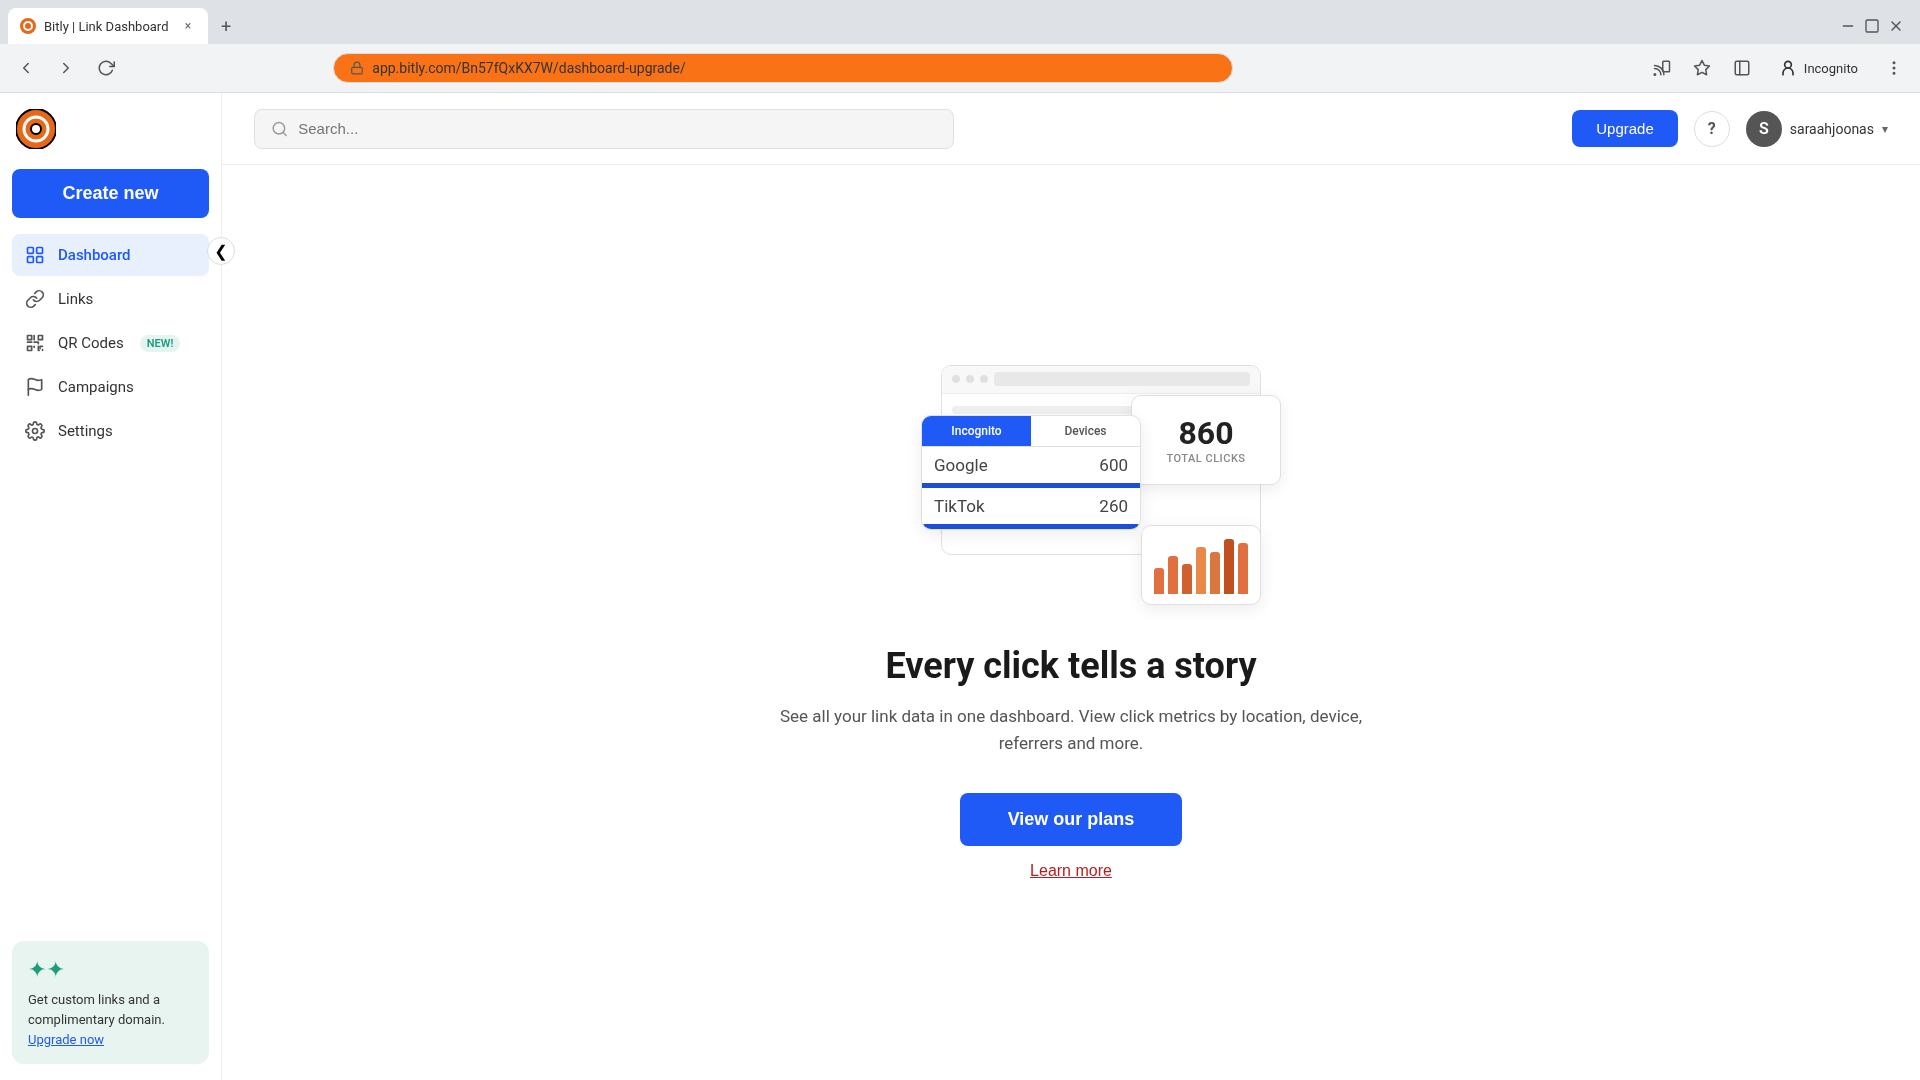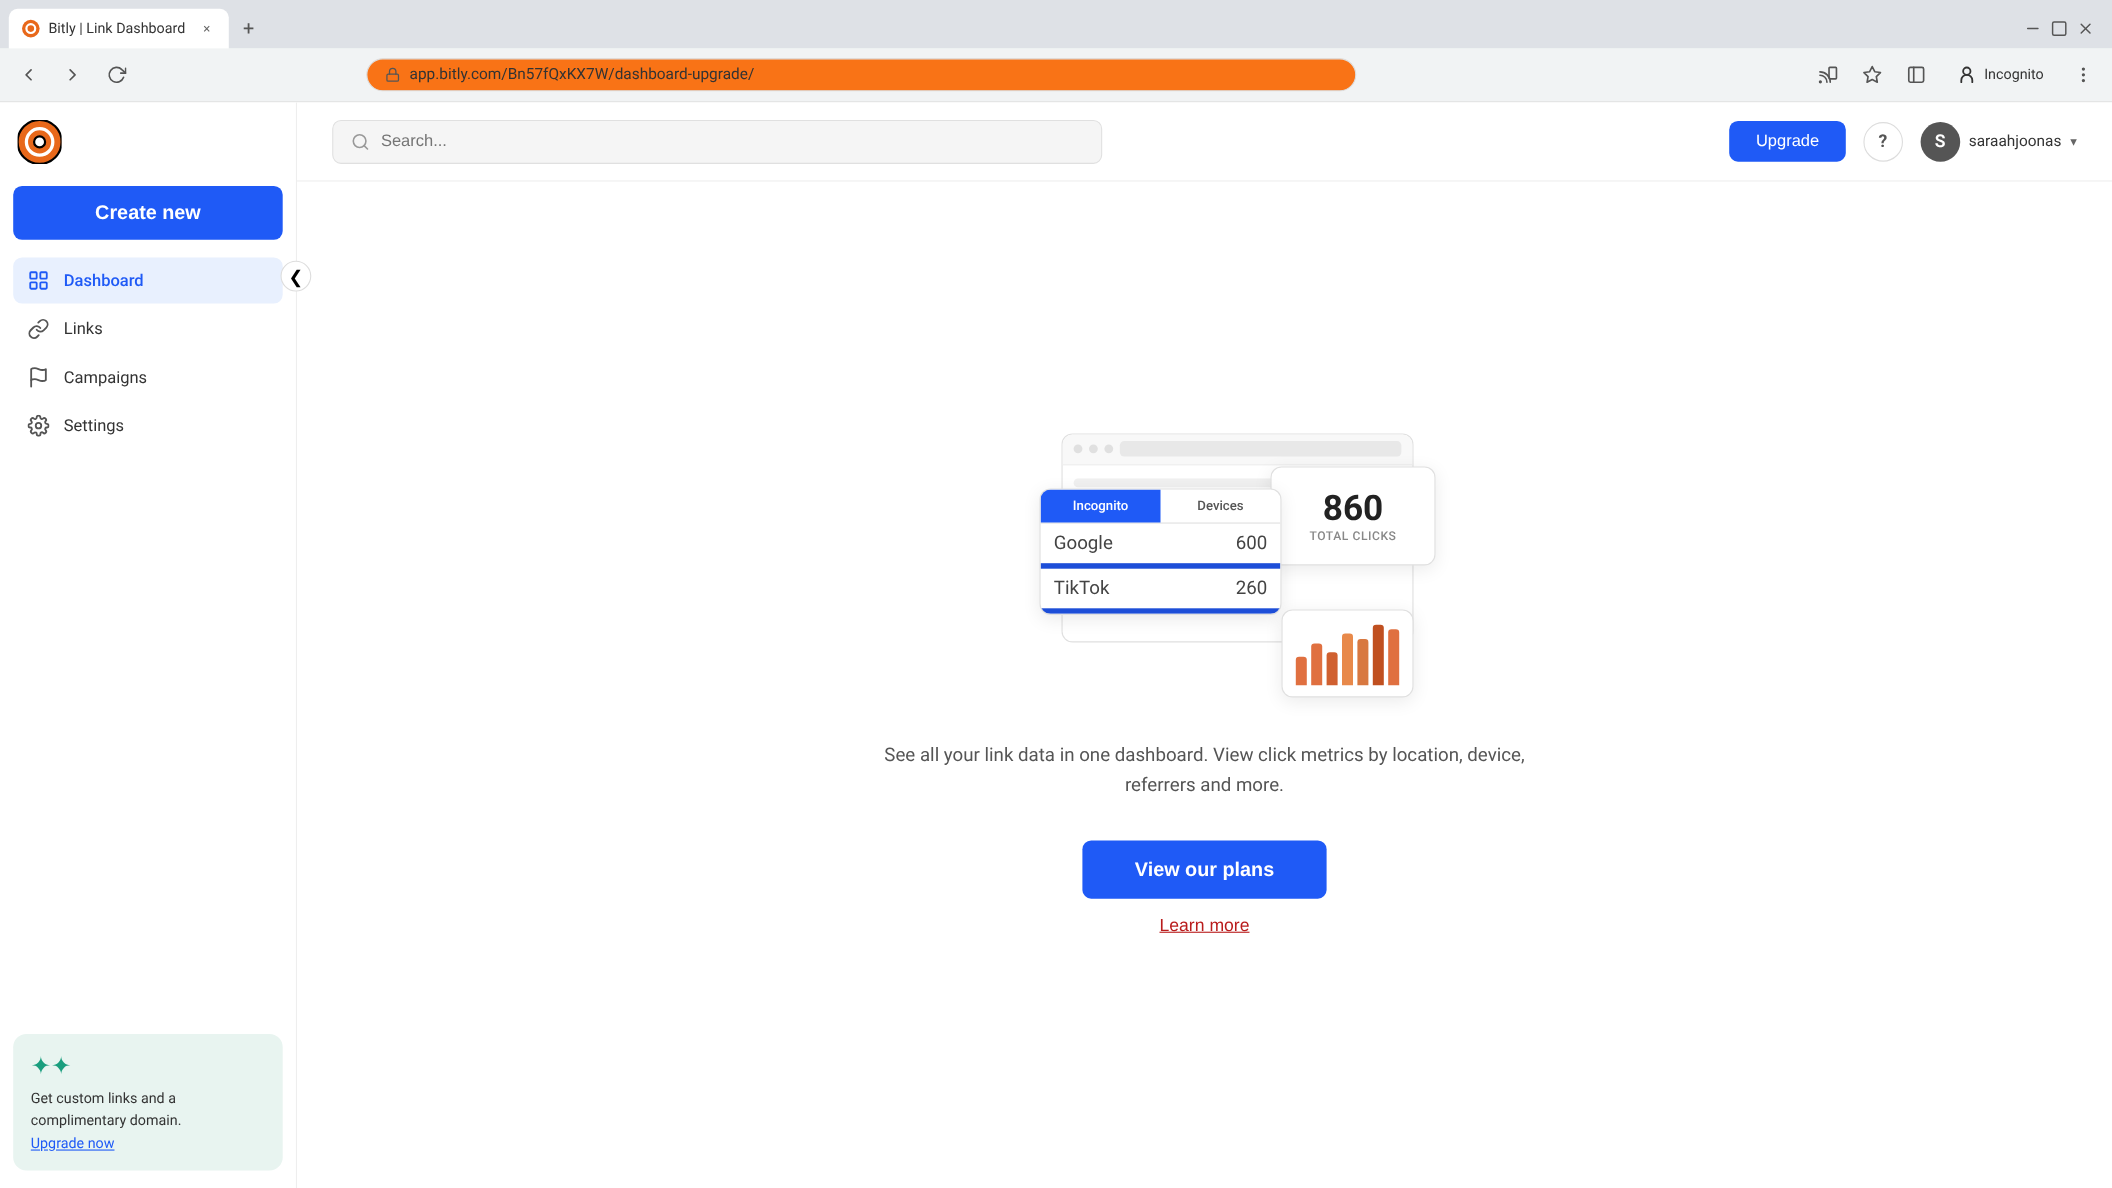--- a/index.html
+++ b/index.html
@@ -23,21 +23,21 @@
     .url-bar { flex: 1; background: #f97316; border: 1px solid #ddd; border-radius: 20px; padding: 6px 16px; display: flex; align-items: center; gap: 8px; max-width: 900px; margin: 0 auto; }
     .url-text { font-size: 14px; color: #333; flex: 1; }
     .address-bar-icons { margin-left: auto; display: flex; gap: 12px; align-items: center; }
     .addr-icon { width: 28px; height: 28px; display: flex; align-items: center; justify-content: center; cursor: pointer; color: #555; border-radius: 50%; }
     .incognito-btn { display: flex; align-items: center; gap: 6px; padding: 4px 10px; border-radius: 20px; cursor: pointer; font-size: 13px; color: #333; }
 
     
     .app { display: flex; flex: 1; overflow: hidden; }
 
     
-    .sidebar { width: 270px; background: #fff; border-right: 1px solid #eee; display: flex; flex-direction: column; padding: 16px 12px; flex-shrink: 0; position: relative; }
+    .sidebar { width: 222px; background: #fff; border-right: 1px solid #eee; display: flex; flex-direction: column; padding: 16px 12px; flex-shrink: 0; position: relative; }
     .sidebar-logo { width: 40px; height: 40px; margin-bottom: 20px; margin-left: 4px; }
     .create-new-btn { background: #1f5af6; color: #fff; border: none; border-radius: 8px; padding: 14px 24px; font-size: 18px; font-weight: 600; cursor: pointer; width: 100%; text-align: center; margin-bottom: 16px; }
     .collapse-btn { position: absolute; right: -14px; top: 144px; width: 28px; height: 28px; background: #fff; border: 1px solid #ddd; border-radius: 50%; display: flex; align-items: center; justify-content: center; cursor: pointer; z-index: 10; }
     .nav-item { display: flex; align-items: center; gap: 12px; padding: 10px 12px; border-radius: 8px; cursor: pointer; margin-bottom: 2px; }
     .nav-item.active { background: #e8f0fe; }
     .nav-item-label { font-size: 15px; color: #333; }
     .nav-item.active .nav-item-label { color: #1f5af6; font-weight: 500; }
     .nav-item-icon { width: 22px; height: 22px; display: flex; align-items: center; justify-content: center; flex-shrink: 0; }
     .nav-item.active .nav-item-icon svg { stroke: #1f5af6; }
     .new-badge { background: #e6f4f1; color: #1a9e7e; font-size: 11px; font-weight: 600; padding: 2px 7px; border-radius: 10px; margin-left: 4px; }
@@ -214,20 +214,38 @@
     <div class="nav-item">
       <div class="nav-item-icon">
         <svg width="20" height="20" viewBox="0 0 24 24" style="color:#555">
           <path d="M10 13a5 5 0 0 0 7.54.54l3-3a5 5 0 0 0-7.07-7.07l-1.72 1.71"></path>
           <path d="M14 11a5 5 0 0 0-7.54-.54l-3 3a5 5 0 0 0 7.07 7.07l1.71-1.71"></path>
         </svg>
       </div>
       <span class="nav-item-label">Links</span>
     </div>
 
+    <div class="nav-item">
+      <div class="nav-item-icon">
+        <svg width="20" height="20" viewBox="0 0 24 24" style="color:#555">
+          <rect x="3" y="3" width="5" height="5"></rect>
+            <rect x="16" y="3" width="5" height="5"></rect>
+          <rect x="3" y="16" width="5" height="5"></rect>
+          <path d="M21 16h-3v3"></path>
+            <path d="M21 21v-1"></path>
+            <path d="M16 16v5h1"></path>
+            <path d="M11 3v5"></path>
+            <path d="M11 11h5v2"></path>
+            <path d="M3 11h5"></path>
+            <path d="M11 16v1"></path>
+        </svg>
+      </div>
+      <span class="nav-item-label">QR Codes</span>
+      <span class="new-badge">NEW!</span>
+    </div>
 
 
     <div class="nav-item">
       <div class="nav-item-icon">
         <svg width="20" height="20" viewBox="0 0 24 24" style="color:#555">
           <path d="M4 15s1-1 4-1 5 2 8 2 4-1 4-1V3s-1 1-4 1-5-2-8-2-4 1-4 1z"></path>
           <line x1="4" y1="22" x2="4" y2="15"></line>
         </svg>
       </div>
       <span class="nav-item-label">Campaigns</span>
@@ -318,18 +336,19 @@
         <div class="bar" style="height: 25.3846px; background: rgb(224, 112, 64); flex: 1 1 0%;"></div>
             <div class="bar" style="height: 38.0769px; background: rgb(224, 112, 64); flex: 1 1 0%;"></div>
             <div class="bar" style="height: 29.6154px; background: rgb(208, 96, 48); flex: 1 1 0%;"></div>
             <div class="bar" style="height: 46.5385px; background: rgb(232, 137, 74); flex: 1 1 0%;"></div>
             <div class="bar" style="height: 42.3077px; background: rgb(216, 120, 64); flex: 1 1 0%;"></div>
             <div class="bar" style="height: 55px; background: rgb(192, 80, 32); flex: 1 1 0%;"></div>
             <div class="bar" style="height: 50.7692px; background: rgb(224, 112, 64); flex: 1 1 0%;"></div>
           </div>
       </div>
 
+      <h1 class="main-title">Every click tells a story</h1>
       <p class="main-desc">See all your link data in one dashboard. View click metrics by location, device, referrers and more.</p>
       <button class="view-plans-btn">View our plans</button>
       <button class="learn-more-link">Learn more</button>
     </div>
   </div>
 </div>
 
 </body></html>

